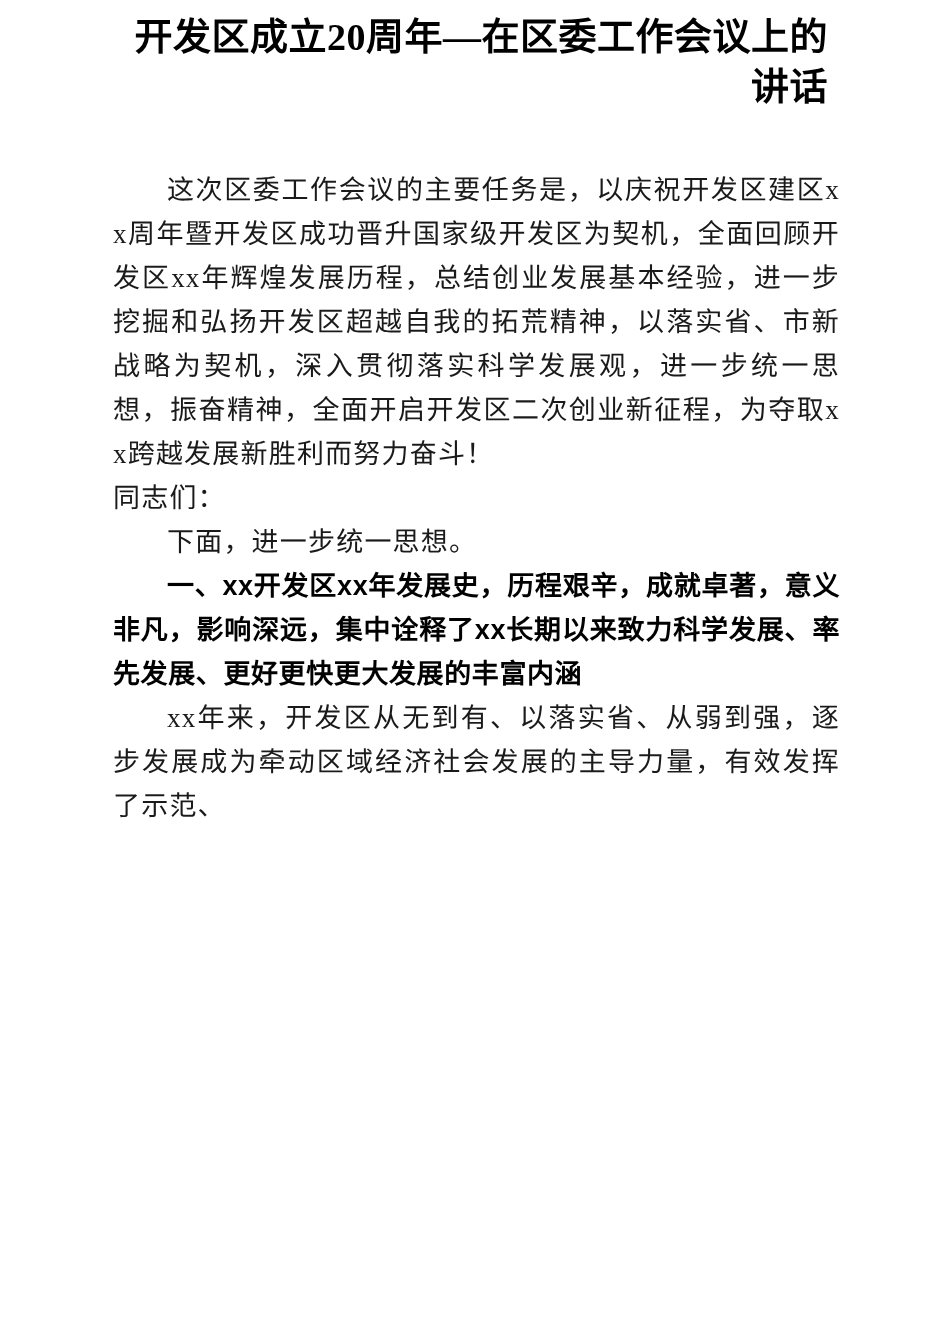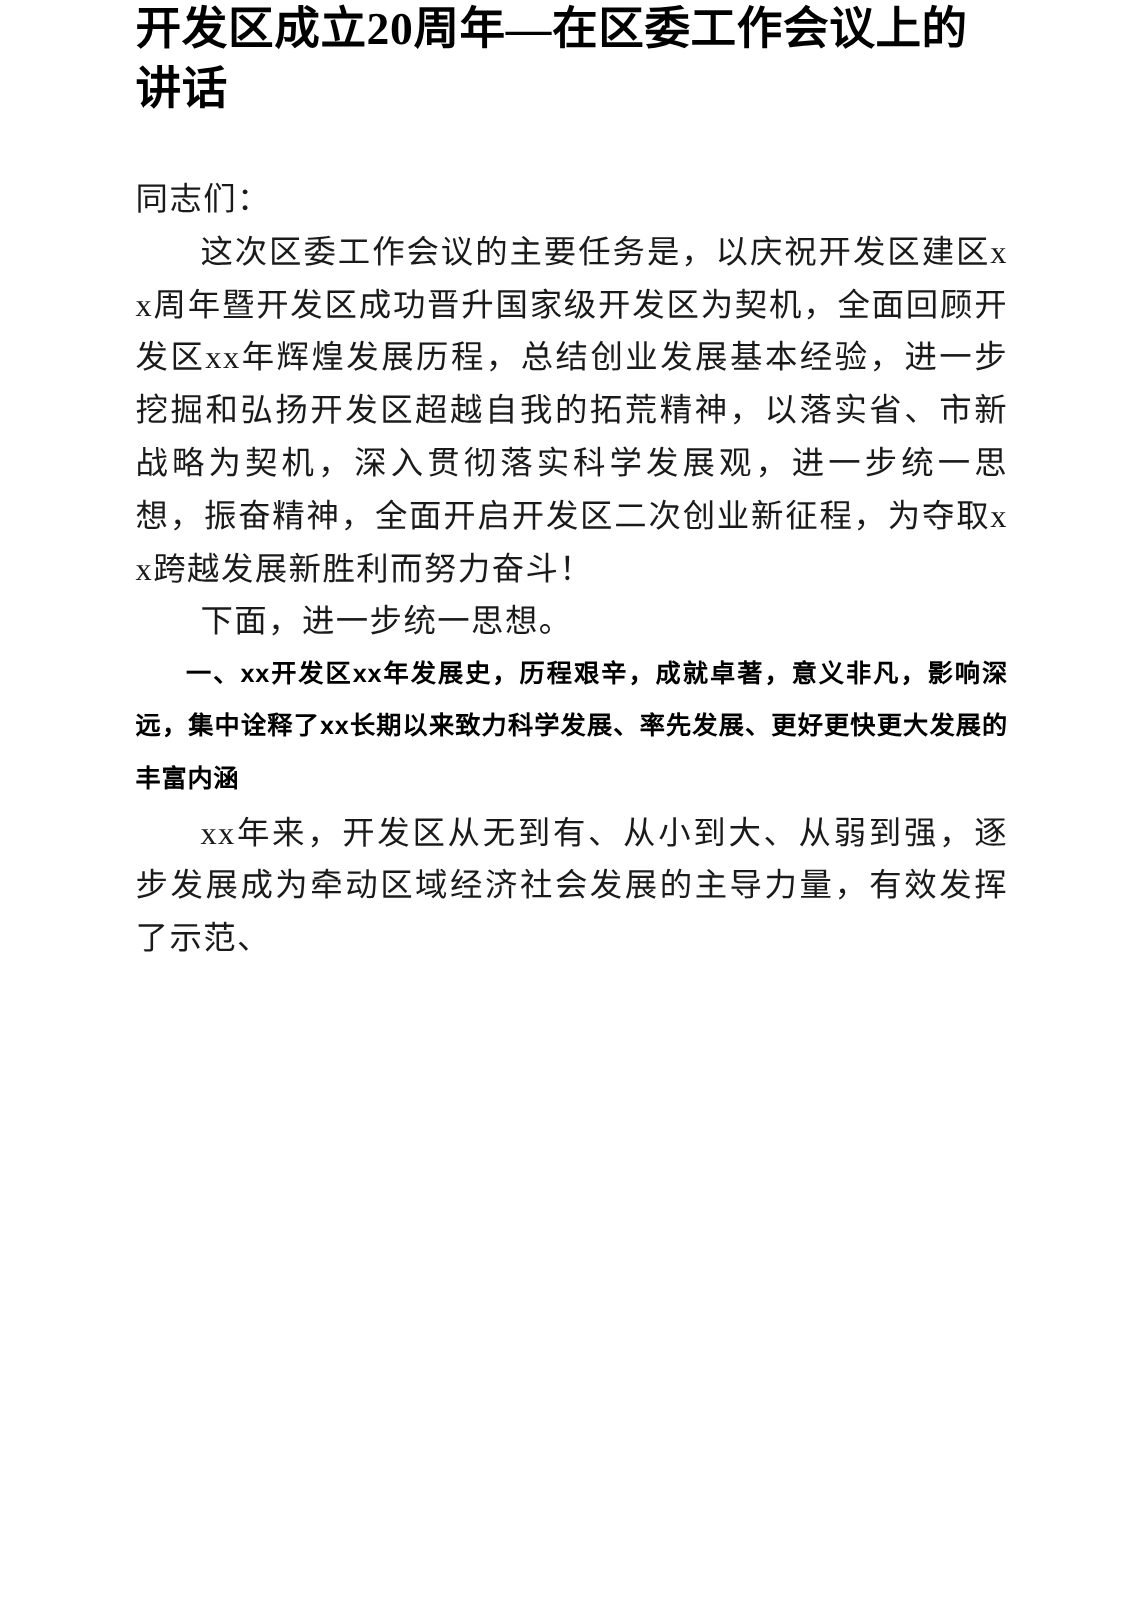--- a/index.html
+++ b/index.html
@@ -20,27 +20,27 @@
 
   .content {
     position: absolute;
     left: 113px;
     top: 0;
     width: 727px;
   }
 
   
   .doc-title {
-    margin: 0;
+    margin: 12px;
     font-family: "Liberation Serif", "DejaVu Serif", serif;
     font-weight: bold;
     font-size: 38px;
     line-height: 50px;
     color: #000000;
-    text-align: left;
+    text-align: right;
     letter-spacing: 0.5px;
   }
 
   
   .body-block {
     padding-top: 44px;
   }
 
   p.para {
     margin: 0;
@@ -60,46 +60,46 @@
 
   p.para.flush {
     text-indent: 0;
   }
 
   
   p.section-heading {
     margin: 0;
     font-family: "Liberation Sans", "DejaVu Sans", sans-serif;
     font-weight: bold;
-    font-size: 21px;
+    font-size: 27px;
     line-height: 44px;
     color: #000000;
     text-align: justify;
     text-justify: inter-character;
     text-indent: 2em;
     letter-spacing: 0.6px;
     word-break: break-all;
   }
 </style>
 </head>
 <body>
 
 <div class="page">
   <div class="content">
 
     <h1 class="doc-title">开发区成立20周年—在区委工作会议上的讲话</h1>
 
     <div class="body-block">
 
+      <p class="para indent">这次区委工作会议的主要任务是，以庆祝开发区建区xx周年暨开发区成功晋升国家级开发区为契机，全面回顾开发区xx年辉煌发展历程，总结创业发展基本经验，进一步挖掘和弘扬开发区超越自我的拓荒精神，以落实省、市新战略为契机，深入贯彻落实科学发展观，进一步统一思想，振奋精神，全面开启开发区二次创业新征程，为夺取xx跨越发展新胜利而努力奋斗！</p>
+
       <p class="para flush">同志们：</p>
-
-      <p class="para indent">这次区委工作会议的主要任务是，以庆祝开发区建区xx周年暨开发区成功晋升国家级开发区为契机，全面回顾开发区xx年辉煌发展历程，总结创业发展基本经验，进一步挖掘和弘扬开发区超越自我的拓荒精神，以落实省、市新战略为契机，深入贯彻落实科学发展观，进一步统一思想，振奋精神，全面开启开发区二次创业新征程，为夺取xx跨越发展新胜利而努力奋斗！</p>
 
       <p class="para indent">下面，进一步统一思想。</p>
 
       <p class="section-heading">一、xx开发区xx年发展史，历程艰辛，成就卓著，意义非凡，影响深远，集中诠释了xx长期以来致力科学发展、率先发展、更好更快更大发展的丰富内涵</p>
 
 
-      <p class="para indent">xx年来，开发区从无到有、从小到大、从弱到强，逐步发展成为牵动区域经济社会发展的主导力量，有效发挥了示范、</p>
+      <p class="para indent">xx年来，开发区从无到有、以落实省、从弱到强，逐步发展成为牵动区域经济社会发展的主导力量，有效发挥了示范、</p>
 
     </div>
   </div>
 </div>
 
 </body></html>

